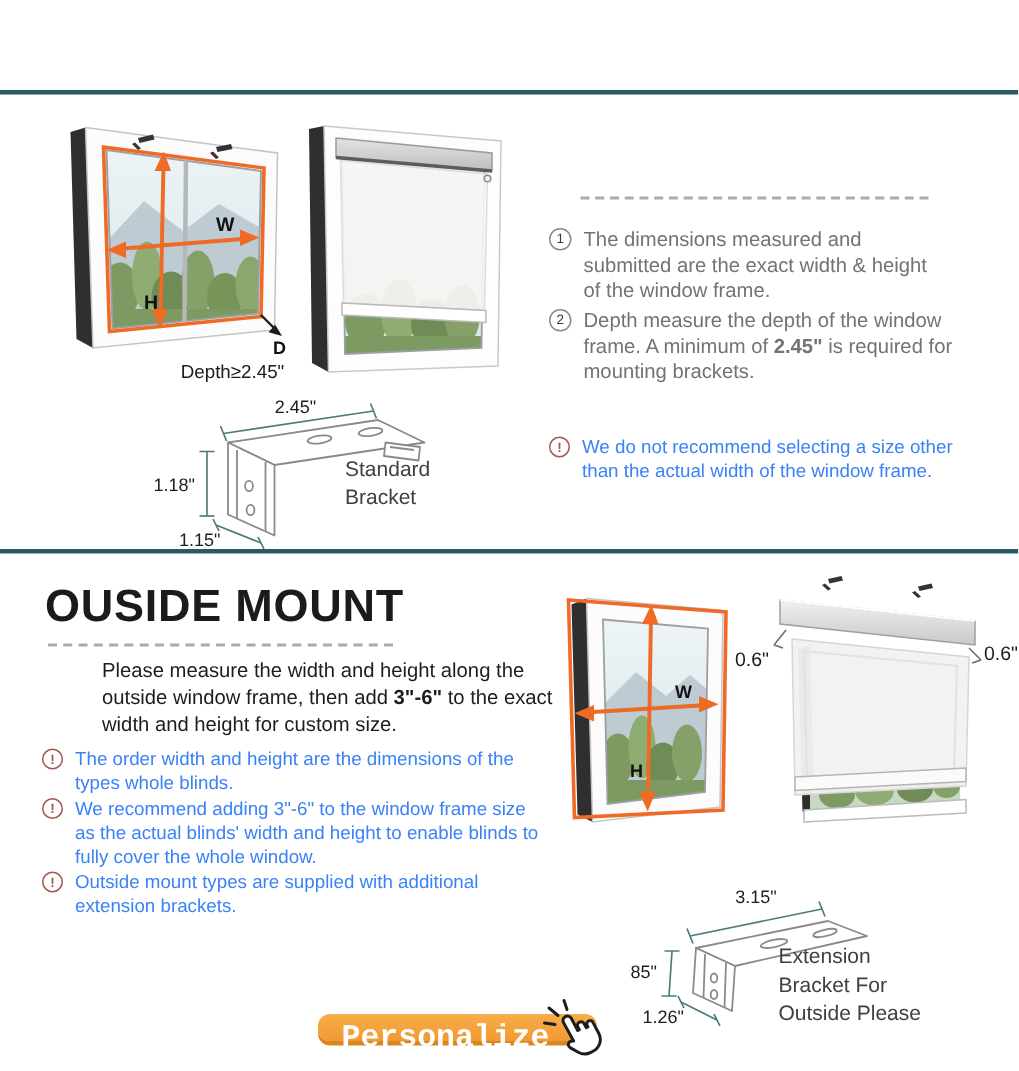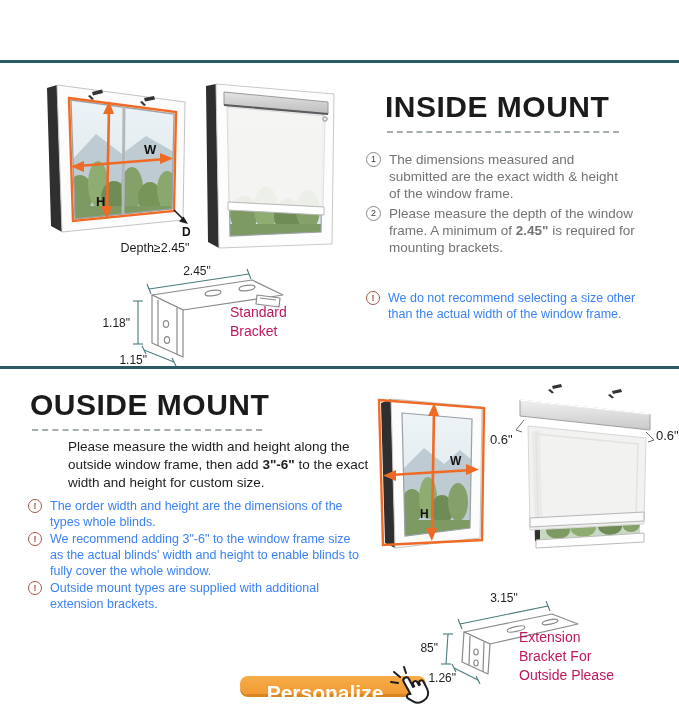--- a/index.html
+++ b/index.html
@@ -26,33 +26,32 @@
   .alert-circle{
     flex:0 0 auto;width:12px;height:12px;border:1.4px solid #a3574c;border-radius:50%;
     font-size:9px;font-weight:700;line-height:12px;text-align:center;color:#a3574c;margin-top:1px;
   }
   .step-text{margin-left:8px;font-size:13.5px;line-height:17px;color:#737373;}
   .note-text{margin-left:8px;font-size:12.5px;line-height:16px;color:#3b82f6;}
   .para{position:absolute;font-size:13.5px;line-height:18px;color:#1d1d1d;margin-left:32px;}
   .bold{font-weight:800;}
   .caution{position:absolute;font-size:14px;line-height:19px;font-weight:600;color:#44788f;}
   .caution .bold{color:#2f6largely}
-  .bracket-label{position:absolute;font-size:14px;line-height:19px;color:#be185d;}
+  .bracket-label{position:absolute;font-size:14px;line-height:19px;color:#404040;}
   .small-dim-label{position:absolute;font-size:12.5px;color:#1b1b1b;}
   
   .diagram{position:absolute;}
   
   .cta{
     position:absolute;left:212px;top:676px;width:186px;height:18px;
     background:linear-gradient(#f7ad49,#f19a32);
     border:none;border-radius:8px;box-shadow:0 3px 0 #d8861f;
-    color:#ffffff;font-family:Liberation Sans, sans-serif;font-size:21px;font-weight:700;
+    color:#ffffff;font-family:Liberation Mono, monospace;font-size:21px;font-weight:700;
     text-align:center;line-height:34px;padding:0 26px 0 10px;box-sizing:border-box;
     cursor:pointer;
-    margin-left:28px;
   }
   .cta .cta-icon{position:absolute;right:-6px;top:-11px;width:44px;height:44px;}
 </style>
 </head>
 <body>
 
 <div id="page">
 
   <div class="divider d1"></div>
 
@@ -139,31 +138,30 @@
     <polygon points="32,20 127,30 125,156 34,160" fill="none" stroke="#9aa0a3" stroke-width="1.2"></polygon>
     <g>
       <polygon points="31,31 129,40 127,131 33,126" fill="#f5f5f3" fill-opacity="0.92" stroke="#dddddd" stroke-width="1"></polygon>
       <polygon points="28,16 132,26 132,38 28,29" fill="url(#casB)" stroke="#9a9a9a" stroke-width="1"></polygon>
       <line x1="28" y1="29" x2="132" y2="38" stroke="#5c5c5c" stroke-width="2.2"></line>
       <circle cx="129" cy="43" r="2.2" fill="#efefef" stroke="#8a8a8a" stroke-width="1"></circle>
       <polygon points="32,126 128,131 128,139 32,134" fill="#ffffff" stroke="#b9b9b9" stroke-width="1"></polygon>
     </g>
   </svg>
 
-  <div class="sec-heading" style="left:385px;top:90px">INSIDE MOUNT</div>
   <div class="dash-line" style="left:387px;top:131px;width:232px"></div>
 
   <div class="step-row" style="left:366px;top:151px;width:286px">
     <span class="circle-num">1</span>
     <div class="step-text" style="width:232px">The dimensions measured and submitted are the exact width &amp; height of the window frame.</div>
   </div>
 
   <div class="step-row" style="left:366px;top:205px;width:296px">
     <span class="circle-num">2</span>
-    <div class="step-text" style="width:268px"><span>Please measure the depth of the window frame. A minimum of </span><span class="bold">2.45"</span><span> is required for mounting brackets.</span></div>
+    <div class="step-text" style="width:268px"><span>Depth measure the depth of the window frame. A minimum of </span><span class="bold">2.45"</span><span> is required for mounting brackets.</span></div>
   </div>
 
   <div class="note-row" style="left:366px;top:290px;width:300px">
     <span class="alert-circle">!</span>
     <div class="note-text" style="width:272px">We do not recommend selecting a size other than the actual width of the window frame.</div>
   </div>
 
   <svg class="diagram" style="left:100px;top:264px" width="215" height="102" viewBox="0 0 215 102">
     <g fill="#ffffff" stroke="#8a8a8a" stroke-width="1.2" stroke-linejoin="round">
       <polygon points="52,31 152,16 183,31 83,46"></polygon>

